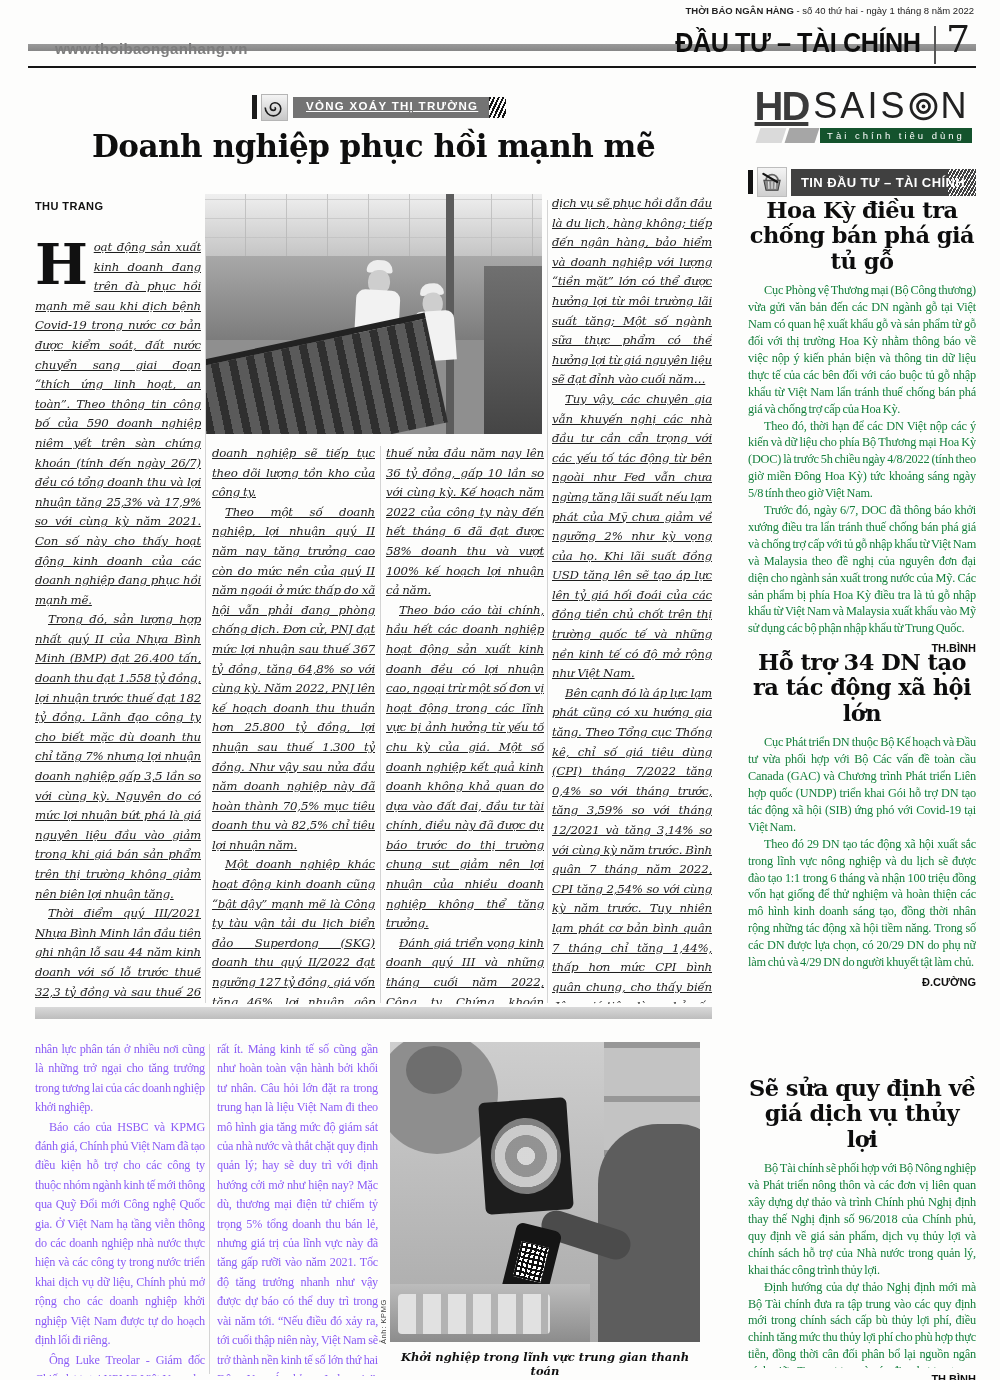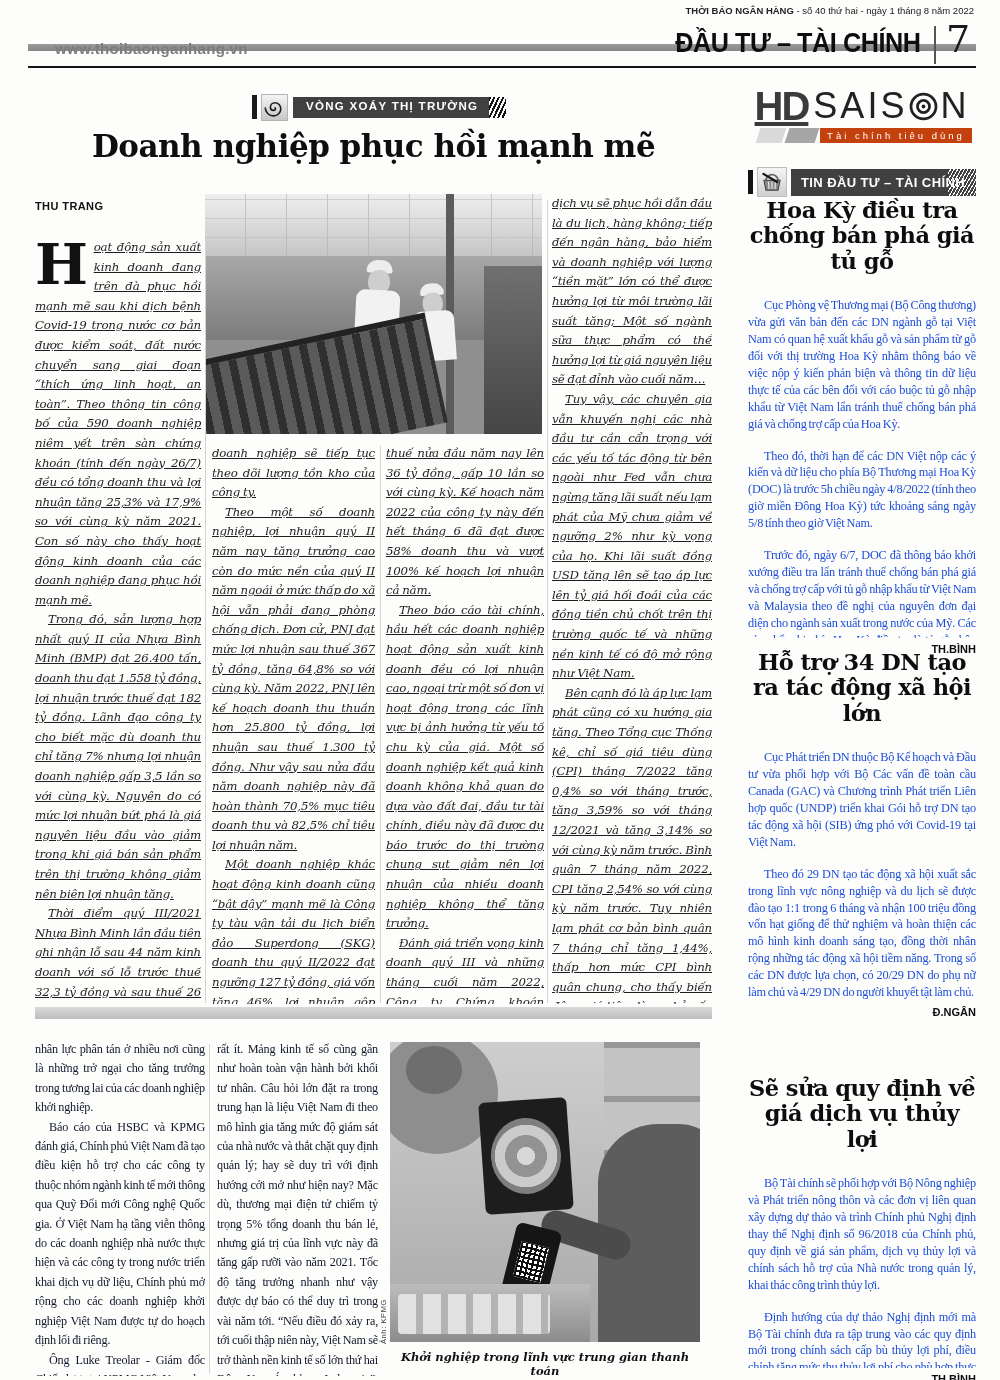--- a/index.html
+++ b/index.html
@@ -17,21 +17,21 @@
   .site { position:absolute; top:40px; left:55px; font:700 15px "Liberation Sans", sans-serif; color:#7d7d7d; letter-spacing:.3px; }
   .section-title { position:absolute; top:29px; right:80px; font:800 28px/1 "Liberation Sans", sans-serif; color:#0d0d0d; letter-spacing:-.5px; transform:scaleX(.9); transform-origin:right center; }
   .pg-sep { position:absolute; top:26px; left:934px; width:2px; height:38px; background:#555; }
   .pagenum { position:absolute; top:20px; left:946px; font:400 38px/1 "DejaVu Serif", serif; color:#1a1a1a; }
   .hdr-rule { position:absolute; top:66px; left:28px; width:948px; height:2px; background:#151515; }
 
   
   .kicker { position:absolute; left:252px; top:92px; display:flex; align-items:center; height:30px; }
   .k-bar { width:5px; height:24px; background:#1b1b1b; margin-right:4px; }
   .k-icon { width:27px; height:27px; background:linear-gradient(#f4f4f4,#c7c7c7); border:1px solid #b5b5b5; display:flex; align-items:center; justify-content:center; margin-right:5px; }
-  .k-label { background:#404040; color:#fff; font:700 11.5px/1 "Liberation Sans", sans-serif; letter-spacing:1.3px; padding:5px 11px 5px 13px; display:flex; align-items:center; height:21px; white-space:nowrap; }
+  .k-label { background:#737373; color:#fff; font:700 11.5px/1 "Liberation Sans", sans-serif; letter-spacing:1.3px; padding:5px 11px 5px 13px; display:flex; align-items:center; height:21px; white-space:nowrap;text-decoration:underline; }
   .k-tail { width:17px; height:21px; background:repeating-linear-gradient(115deg,#131313 0 2px,#fdfdfc 2px 4px); }
 
   
   .title { position:absolute; left:35px; top:129px; width:677px; text-align:center; font:700 31px/1.1 "DejaVu Serif", serif; letter-spacing:-.5px; color:#0e0e0e; }
   .author { position:absolute; left:35px; top:200px; font:700 11px "Liberation Sans", sans-serif; letter-spacing:.4px; color:#111; }
 
   .col { position:absolute; text-align:justify; font:italic 11.8px/19.6px "DejaVu Serif", serif; letter-spacing:-.2px; word-spacing:-.6px; color:#1e1e1e; overflow:hidden;text-decoration:underline; }
   .col p { text-indent:13px; }
   .col p.cont { text-indent:0; }
   .col1 { left:35px;  top:238px; width:166px; height:766px; }
@@ -58,21 +58,21 @@
   .worker { position:absolute; width:46px; }
   .worker .cap { width:26px; height:13px; background:#ededed; border-radius:13px 13px 3px 3px; margin:0 auto; }
   .worker .head { width:22px; height:24px; background:#cecece; border-radius:45%; margin:-3px auto 0; }
   .worker .tbody { width:44px; height:54px; background:#f2f2f2; border-radius:9px 9px 0 0; margin:-4px auto 0; }
   .w1 { left:150px; top:66px; transform:rotate(3deg); }
   .w2 { left:206px; top:86px; transform:scale(.92) rotate(-4deg); }
   .p1-tube { position:absolute; left:-12px; bottom:74px; width:236px; height:16px; transform:rotate(-12deg); background:repeating-linear-gradient(90deg,#dadada 0 10px,#8d8d8d 10px 14px); border-radius:8px; }
   .p1-machine { position:absolute; left:-22px; bottom:-16px; width:256px; height:112px; transform:rotate(-12deg); background:repeating-linear-gradient(90deg,#2f2f2f 0 8px,#5a5a5a 8px 18px); border-top:6px solid #222; }
 
   
-  .bcol { position:absolute; top:1040px; height:336px; overflow:hidden; text-align:justify; font:12.2px/19.4px "Liberation Serif", serif; letter-spacing:-.2px; word-spacing:-.8px; color:#0f172a; }
+  .bcol { position:absolute; top:1040px; height:336px; overflow:hidden; text-align:justify; font:12.2px/19.4px "Liberation Serif", serif; letter-spacing:-.2px; word-spacing:-.8px; color:#8b5cf6; }
   .bcol p { text-indent:14px; }
   .bcol p.cont { text-indent:0; }
   .bcolA { left:35px; width:170px; }
   .bcolB { left:217px; width:161px; }
 
   
   .photo2 { position:absolute; left:390px; top:1042px; width:310px; height:300px; background:linear-gradient(#cecece,#a9a9a9); overflow:hidden; }
   .p2-shelves { position:absolute; right:0; top:0; width:96px; height:100%; background:repeating-linear-gradient(#979797 0 6px,#c3c3c3 6px 54px); }
   .p2-goods { position:absolute; right:5px; bottom:26px; width:82px; height:128px; background:repeating-linear-gradient(0deg,#d9d9d9 0 14px,#a0a0a0 14px 21px); opacity:.85; border-radius:4px; }
   .p2-personL { position:absolute; left:-14px; top:-10px; width:122px; height:122px; background:#8e8e8e; border-radius:50%; }
@@ -93,34 +93,34 @@
 
   
   .logo-box { position:absolute; left:748px; top:86px; width:228px; height:68px; }
   .logo-row { display:flex; align-items:center; justify-content:center; }
   .hd { font:900 40px/1 "Liberation Sans", sans-serif; color:#3b3b3b; letter-spacing:-2px; margin-right:5px;text-decoration:underline; }
   .saison { font:400 36px/1 "Liberation Sans", sans-serif; color:#222; letter-spacing:3px; display:flex; align-items:center; }
   .saison svg { margin:0 1px; }
   .tagline-bar { display:flex; height:15px; margin:2px 4px 0 10px; }
   .tg1 { width:26px; background:#dadada; transform:skewX(-18deg); }
   .tg2 { width:30px; background:#a6a6a6; transform:skewX(-18deg); margin-left:3px; }
-  .tg-main { flex:1; background:#c2410c; color:#fff; font:400 9.5px/15px "Liberation Sans", sans-serif; letter-spacing:3px; text-align:center; margin-left:3px; white-space:nowrap; overflow:hidden; }
+  .tg-main { flex:1; background:#14532d; color:#fff; font:400 9.5px/15px "Liberation Sans", sans-serif; letter-spacing:3px; text-align:center; margin-left:3px; white-space:nowrap; overflow:hidden; }
 
   .badge { position:absolute; left:748px; top:167px; width:228px; height:30px; display:flex; align-items:center; }
   .b-bar { width:5px; height:24px; background:#131313; margin-right:4px; }
   .b-icon { width:30px; height:30px; background:linear-gradient(#f4f4f4,#cfcfcf); border:1px solid #bdbdbd; display:flex; align-items:center; justify-content:center; margin-right:4px; }
   .b-label { flex:1; background:#404040; color:#fff; font:700 13px/1 "Liberation Sans", sans-serif; letter-spacing:.4px; padding:7px 0 7px 10px; position:relative; white-space:nowrap; }
   .b-label::after { content:""; position:absolute; right:0; top:0; bottom:0; width:28px; background:repeating-linear-gradient(120deg,transparent 0 2px,#fdfdfc 2px 3px); }
 
   .sb-article { position:absolute; left:748px; width:228px; }
   #a1 { top:198px; } #a2 { top:650px; } #a3 { top:1076px; }
   .sb-title { font:700 22.5px/1.13 "DejaVu Serif", serif; text-align:center; color:#0d0d0d; letter-spacing:-.5px; margin-bottom:8px; }
   .sb-body { overflow:hidden; }
   #a1 .sb-body { max-height:356px; } #a2 .sb-body { max-height:330px; } #a3 .sb-body { max-height:208px; }
-  .sb-body p { text-indent:16px; text-align:justify; font:12.3px/16.9px "Liberation Serif", serif; letter-spacing:-.2px; word-spacing:-.9px; color:#1d4ed8;margin-top:15px; }
+  .sb-body p { text-indent:16px; text-align:justify; font:12.3px/16.9px "Liberation Serif", serif; letter-spacing:-.2px; word-spacing:-.9px; color:#15803d; }
   .sb-byline { text-align:right; font:700 11px "Liberation Sans", sans-serif; color:#0d0d0d; margin-top:5px; }
 </style>
 </head>
 <body>
 
 <div class="page">
 
   <div class="edition">
     <b>THỜI BÁO NGÂN HÀNG</b><span> - số 40 thứ hai - ngày 1 tháng 8 năm 2022</span>
   </div>
@@ -264,21 +264,21 @@
     </div>
     <div class="sb-byline">TH.BÌNH</div>
   </div>
 
   <div class="sb-article" id="a2">
     <div class="sb-title">Hỗ trợ 34 DN tạo ra tác động xã hội lớn</div>
     <div class="sb-body">
       <p>Cục Phát triển DN thuộc Bộ Kế hoạch và Đầu tư vừa phối hợp với Bộ Các vấn đề toàn cầu Canada (GAC) và Chương trình Phát triển Liên hợp quốc (UNDP) triển khai Gói hỗ trợ DN tạo tác động xã hội (SIB) ứng phó với Covid-19 tại Việt Nam.</p>
       <p>Theo đó 29 DN tạo tác động xã hội xuất sắc trong lĩnh vực nông nghiệp và du lịch sẽ được đào tạo 1:1 trong 6 tháng và nhận 100 triệu đồng vốn hạt giống để thử nghiệm và hoàn thiện các mô hình kinh doanh sáng tạo, đồng thời nhân rộng những tác động xã hội tiềm năng. Trong số các DN được lựa chọn, có 20/29 DN do phụ nữ làm chủ và 4/29 DN do người khuyết tật làm chủ.</p>
     </div>
-    <div class="sb-byline">Đ.NGÂN</div>
+    <div class="sb-byline">Đ.CƯỜNG</div>
   </div>
 
   <div class="sb-article" id="a3">
     <div class="sb-title">Sẽ sửa quy định về giá dịch vụ thủy lợi</div>
     <div class="sb-body">
       <p>Bộ Tài chính sẽ phối hợp với Bộ Nông nghiệp và Phát triển nông thôn và các đơn vị liên quan xây dựng dự thảo và trình Chính phủ Nghị định thay thế Nghị định số 96/2018 của Chính phủ, quy định về giá sản phẩm, dịch vụ thủy lợi và chính sách hỗ trợ của Nhà nước trong quản lý, khai thác công trình thủy lợi.</p>
       <p>Định hướng của dự thảo Nghị định mới mà Bộ Tài chính đưa ra tập trung vào các quy định mới trong chính sách cấp bù thủy lợi phí, điều chỉnh tăng mức thu thủy lợi phí cho phù hợp thực tiễn, đồng thời cân đối phân bổ lại nguồn ngân sách giữa Trung ương và các địa phương trong lĩnh vực đầu tư các công trình, dự án thủy lợi.</p>
     </div>
     <div class="sb-byline">TH.BÌNH</div>
   </div>

